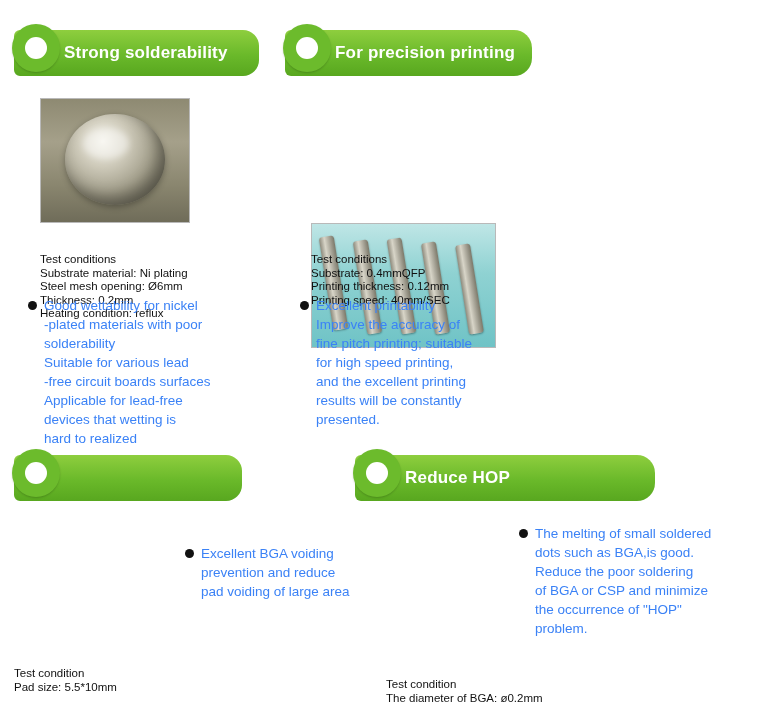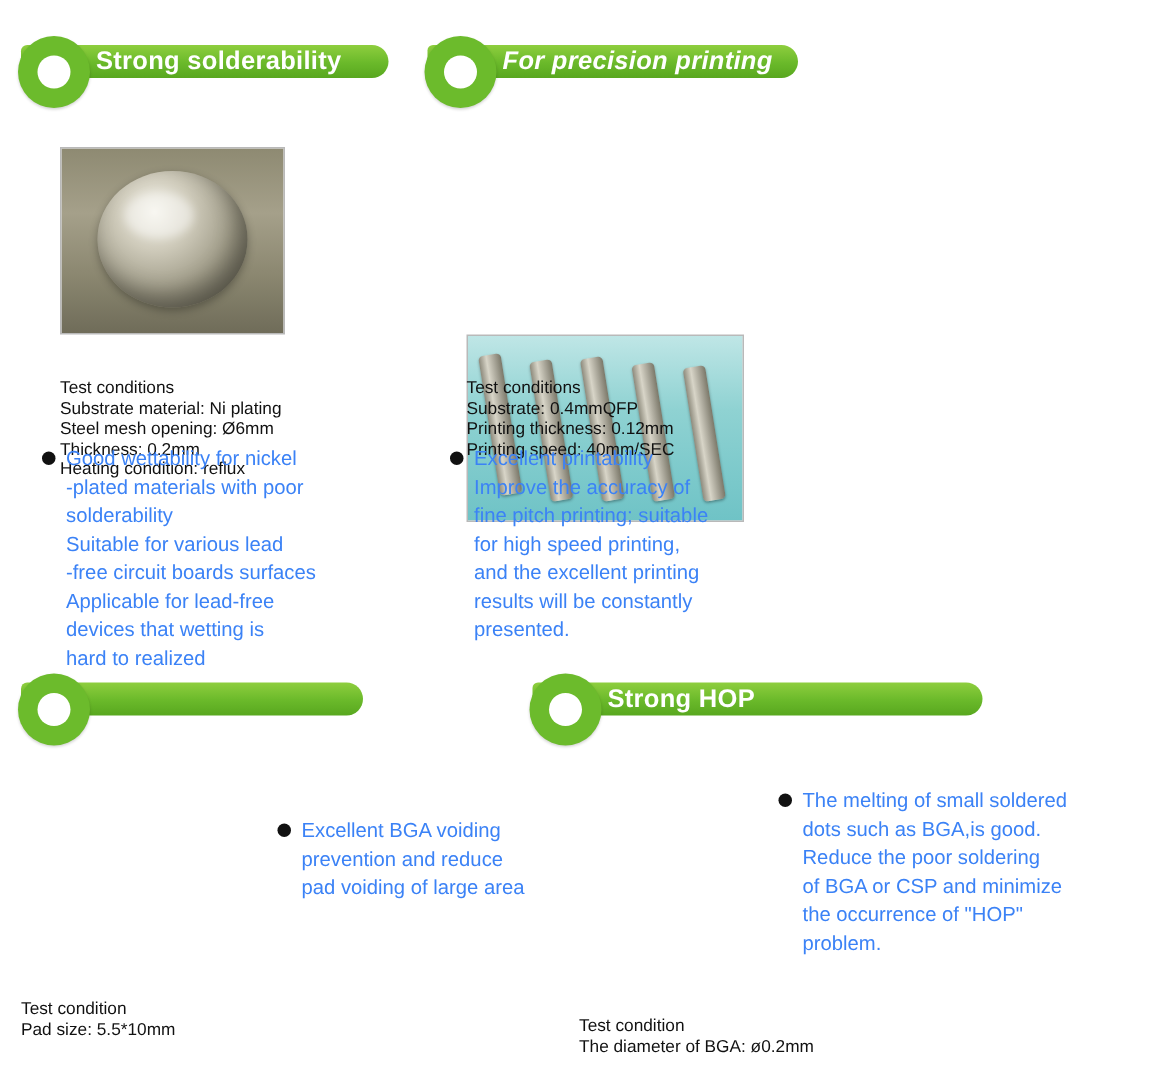--- a/index.html
+++ b/index.html
@@ -16,21 +16,21 @@
     overflow: hidden;
   }
 
   .panel {
     position: absolute;
   }
 
   
   .banner {
     position: relative;
-    height: 22px;
+    height: 46px;
     display: flex;
     align-items: center;
     background: linear-gradient(to bottom, #8ece3e 0%, #6ab92a 55%, #58a71f 100%);
     border-radius: 6px 16px 16px 6px;
     padding-left: 50px;
     box-sizing: border-box;
   }
   .banner.tail-long  { border-radius: 6px 18px 18px 6px; }
 
   .banner-title {
@@ -163,21 +163,21 @@
   <span class="bullet-text">Good wettability for nickel
 -plated materials with poor
 solderability
 Suitable for various lead
 -free circuit boards surfaces
 Applicable for lead-free
 devices that wetting is
 hard to realized</span>
 </div>
 
-<div class="panel" style="left:285px; top:30px; width:260px;font-style:italic;">
+<div class="panel" style="left:285px; top:30px; width:260px;">
   <div class="banner tail-long" style="width:247px;">
     <span class="ring"></span>
     <span class="banner-title">For precision printing</span>
   </div>
 </div>
 
 <div class="panel photo photo-print" style="left:311px; top:98px; width:185px; height:125px;">
   <span class="line" style="left:14px; top:12px;  height:94px;"></span>
   <span class="line" style="left:48px; top:16px;  height:94px;"></span>
   <span class="line" style="left:82px; top:14px;  height:96px;"></span>
@@ -213,21 +213,21 @@
 <div class="panel bullet-block" style="left:185px; top:544px; width:180px;">
   <span class="bullet-dot"></span>
   <span class="bullet-text">Excellent BGA voiding
 prevention and reduce
 pad voiding of large area</span>
 </div>
 
 <div class="panel" style="left:355px; top:455px; width:310px;">
   <div class="banner tail-long" style="width:300px;">
     <span class="ring"></span>
-    <span class="banner-title">Strong HOP</span>
+    <span class="banner-title">Reduce HOP</span>
   </div>
 </div>
 
 <div class="panel cond" style="left:386px; top:656px; width:280px;">Test condition
 The diameter of BGA: ø0.2mm</div>
 
 <div class="panel bullet-block" style="left:519px; top:524px; width:250px;">
   <span class="bullet-dot"></span>
   <span class="bullet-text">The melting of small soldered
 dots such as BGA,is good.

